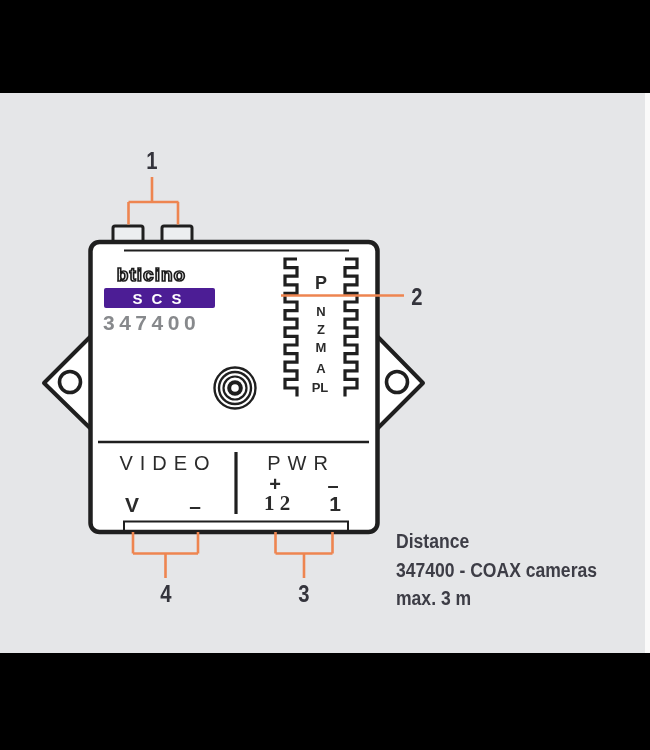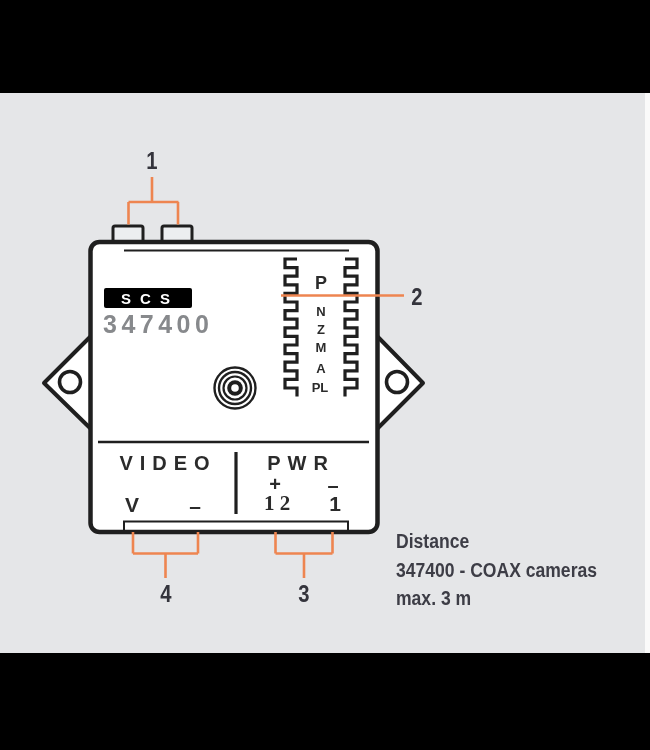--- a/index.html
+++ b/index.html
@@ -7,34 +7,34 @@
           background:#e5e6e8;font-family:"Liberation Sans",sans-serif;}
   .bar{position:absolute;left:0;width:650px;background:#000;}
   #bar-top{top:0;height:93px;}
   #bar-bottom{top:653px;height:97px;}
   #edge-strip{position:absolute;left:645px;top:93px;width:5px;height:560px;background:#fafafa;}
   svg{position:absolute;left:0;top:0;}
   .lbl{position:absolute;white-space:nowrap;color:#2b2b2b;
        transform:translate(-50%,-50%);line-height:1;}
   .num{font-weight:700;font-size:23px;color:#34343c;
        transform:translate(-50%,-50%) scaleX(0.88);}
-  .sec{font-weight:700;font-size:20px;letter-spacing:7px;}
+  .sec{font-weight:400;font-size:20px;letter-spacing:7px;}
   .term-big{font-weight:700;font-size:18px;}
   .term-sm{font-weight:700;font-size:13px;}
   .sign{font-weight:600;font-size:20px;}
   .digit{font-weight:600;font-size:21px;}
   #brand-logo{position:absolute;left:104px;top:263px;width:95px;height:23px;
       display:flex;align-items:center;justify-content:center;
       font-weight:800;font-size:19px;letter-spacing:1px;color:#fff;
       -webkit-text-stroke:1.7px #1b1b1b;}
-  #scs-badge{position:absolute;left:104px;top:288px;width:88px;height:20px;
-      background:#000000;border-radius:2px;display:flex;align-items:center;
+  #scs-badge{position:absolute;left:104px;top:288px;width:111px;height:20px;
+      background:#4c1d95;border-radius:2px;display:flex;align-items:center;
       justify-content:center;color:#fff;font-weight:800;font-size:15px;
       letter-spacing:9px;text-indent:4px;}
-  #model-number{position:absolute;left:103px;top:312px;font-size:25px;
+  #model-number{position:absolute;left:103px;top:312px;font-size:21px;
       font-weight:600;letter-spacing:4.5px;color:#87898c;line-height:1;}
   #distance-note{position:absolute;left:396px;top:527px;font-size:19.5px;
       font-weight:700;line-height:28.5px;color:#3d3d46;
       transform:scaleX(0.9);transform-origin:0 0;}
 </style>
 </head>
 <body>
 
 <div id="screen">
 
@@ -78,20 +78,21 @@
       <path d="M133,532 V553.5 M198,532 V553.5 M133,553.5 H198 M165.5,553.5 V578"></path>
       <path d="M275.5,532 V553.5 M332.5,532 V553.5 M275.5,553.5 H332.5 M304,553.5 V578"></path>
     </g>
   </svg>
 
   <div class="lbl num" style="left:152px;top:161px;">1</div>
   <div class="lbl num" style="left:417px;top:297px;">2</div>
   <div class="lbl num" style="left:304px;top:594px;">3</div>
   <div class="lbl num" style="left:166px;top:594px;">4</div>
 
+  <div id="brand-logo">bticino</div>
   <div id="scs-badge">SCS</div>
   <div id="model-number">347400</div>
 
   <div class="lbl term-big" style="left:321px;top:283px;">P</div>
   <div class="lbl term-sm" style="left:321px;top:311px;">N</div>
   <div class="lbl term-sm" style="left:321px;top:329px;">Z</div>
   <div class="lbl term-sm" style="left:321px;top:347px;">M</div>
   <div class="lbl term-sm" style="left:321px;top:368px;">A</div>
   <div class="lbl term-sm" style="left:320px;top:387px;text-align:right;">PL</div>
 

